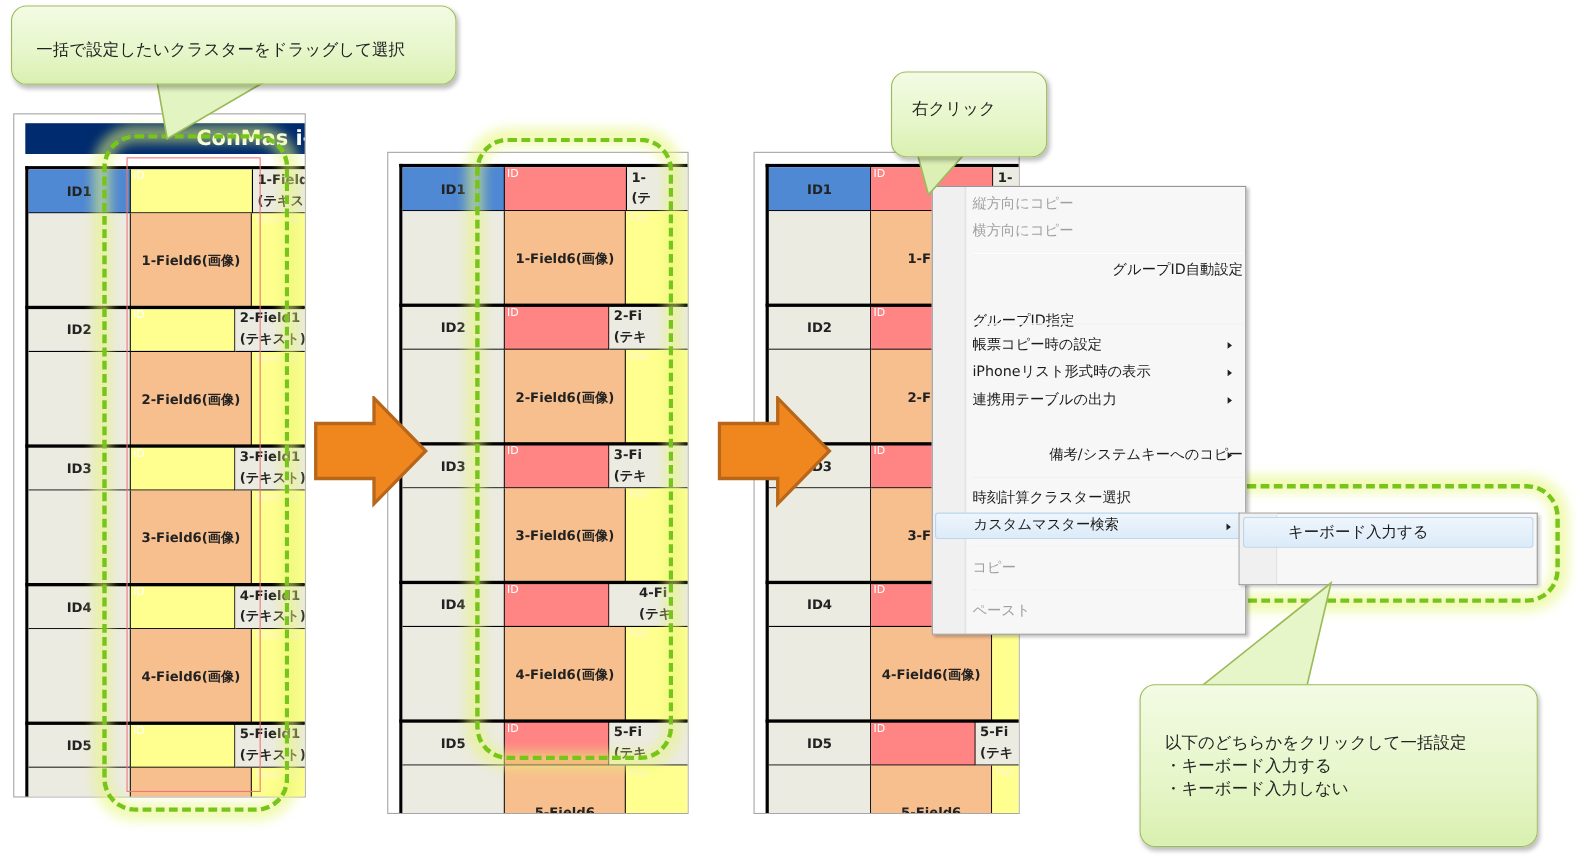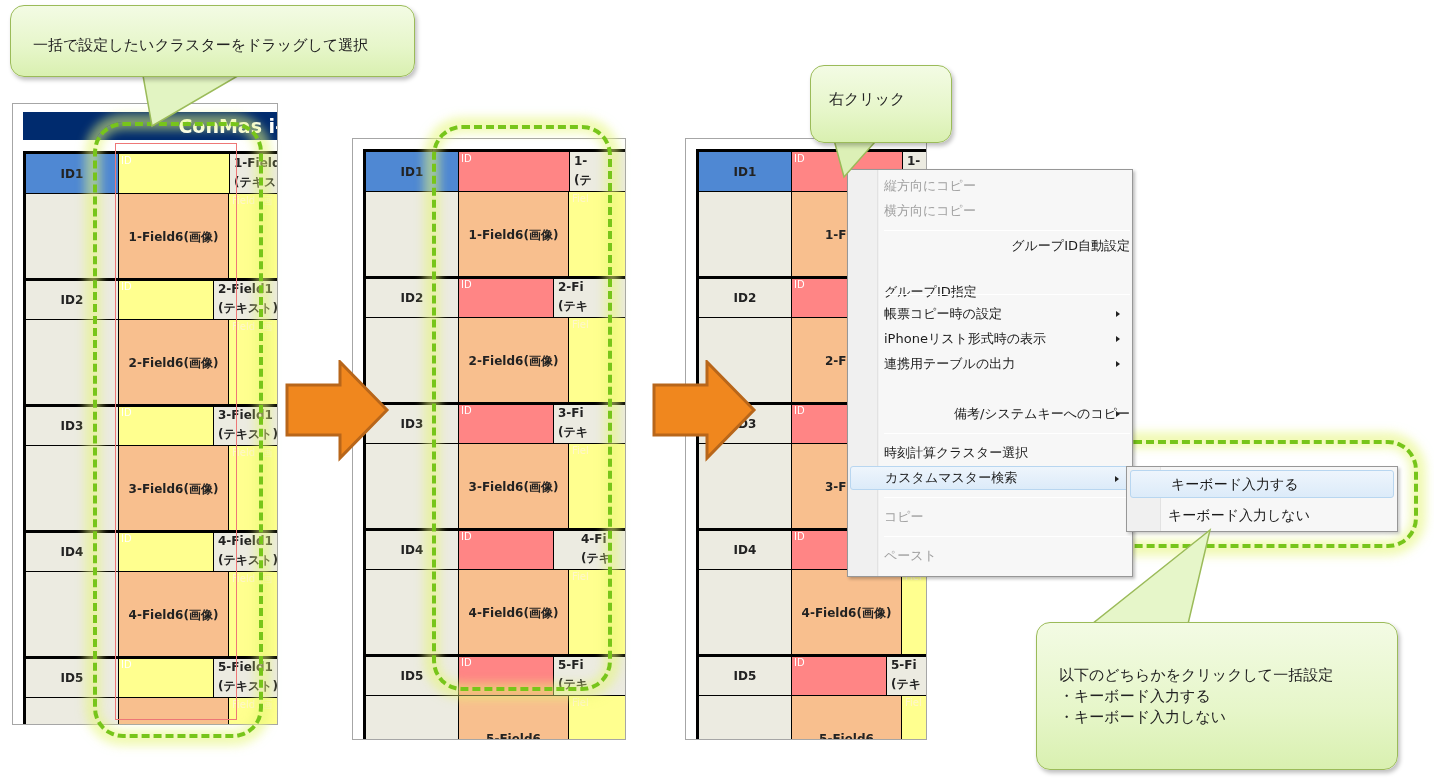--- a/index.html
+++ b/index.html
@@ -531,14 +531,13 @@
     <div class="ctx-item hover" style="top:296px;"><span>カスタムマスター検索</span><span class="submenu-arrow"></span></div>
     <div class="ctx-sep" style="top:327px;"></div>
     <div class="ctx-item disabled" style="top:335px;"><span>コピー</span></div>
     <div class="ctx-sep" style="top:366px;"></div>
     <div class="ctx-item disabled" style="top:374px;"><span>ペースト</span></div>
   </div>
 
 <div class="sub-menu" id="sub-menu" style="left:1126px;top:466px;width:272px;height:66px;">
   <div class="sub-gutter"></div>
 <div class="sub-item hover" style="top:3px;"><span>キーボード入力する</span></div>
-    <div class="sub-item" style="top:34px;"><span>キーボード入力しない</span></div>
   </div>
 
 </body></html>

